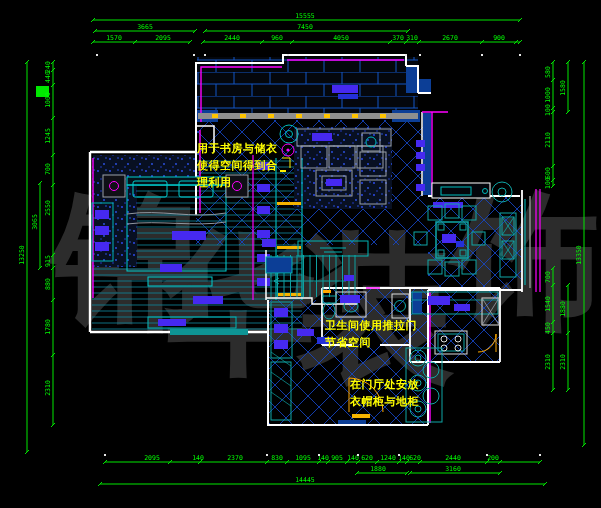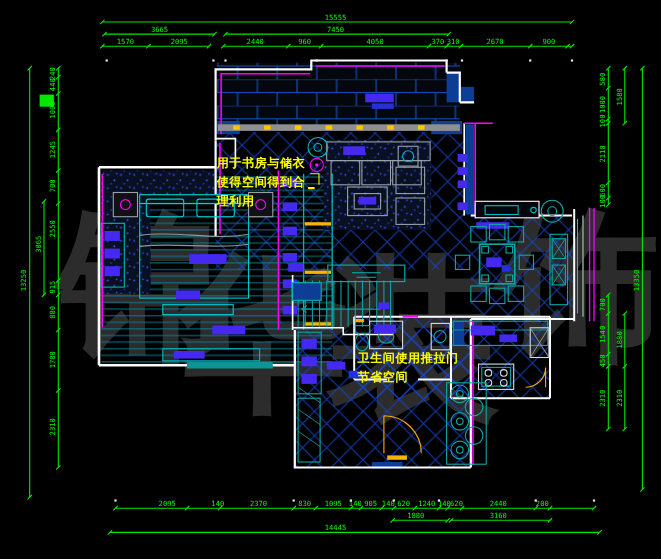--- a/index.html
+++ b/index.html
@@ -337,13 +337,15 @@
         <rect x="486" y="454" width="2" height="2"></rect>
       <rect x="539" y="454" width="2" height="2"></rect>
     </g>
   </svg>
 
   <div class="annot" style="left:325px;top:317px">卫生间使用推拉门
 节省空间</div>
   <div class="annot" style="left:197px;top:140px">用于书房与储衣
 使得空间得到合
 理利用</div>
+  <div class="annot" style="left:350px;top:376px">在门厅处安放
+衣帽柜与地柜</div>
 </div>
 
 </body></html>

